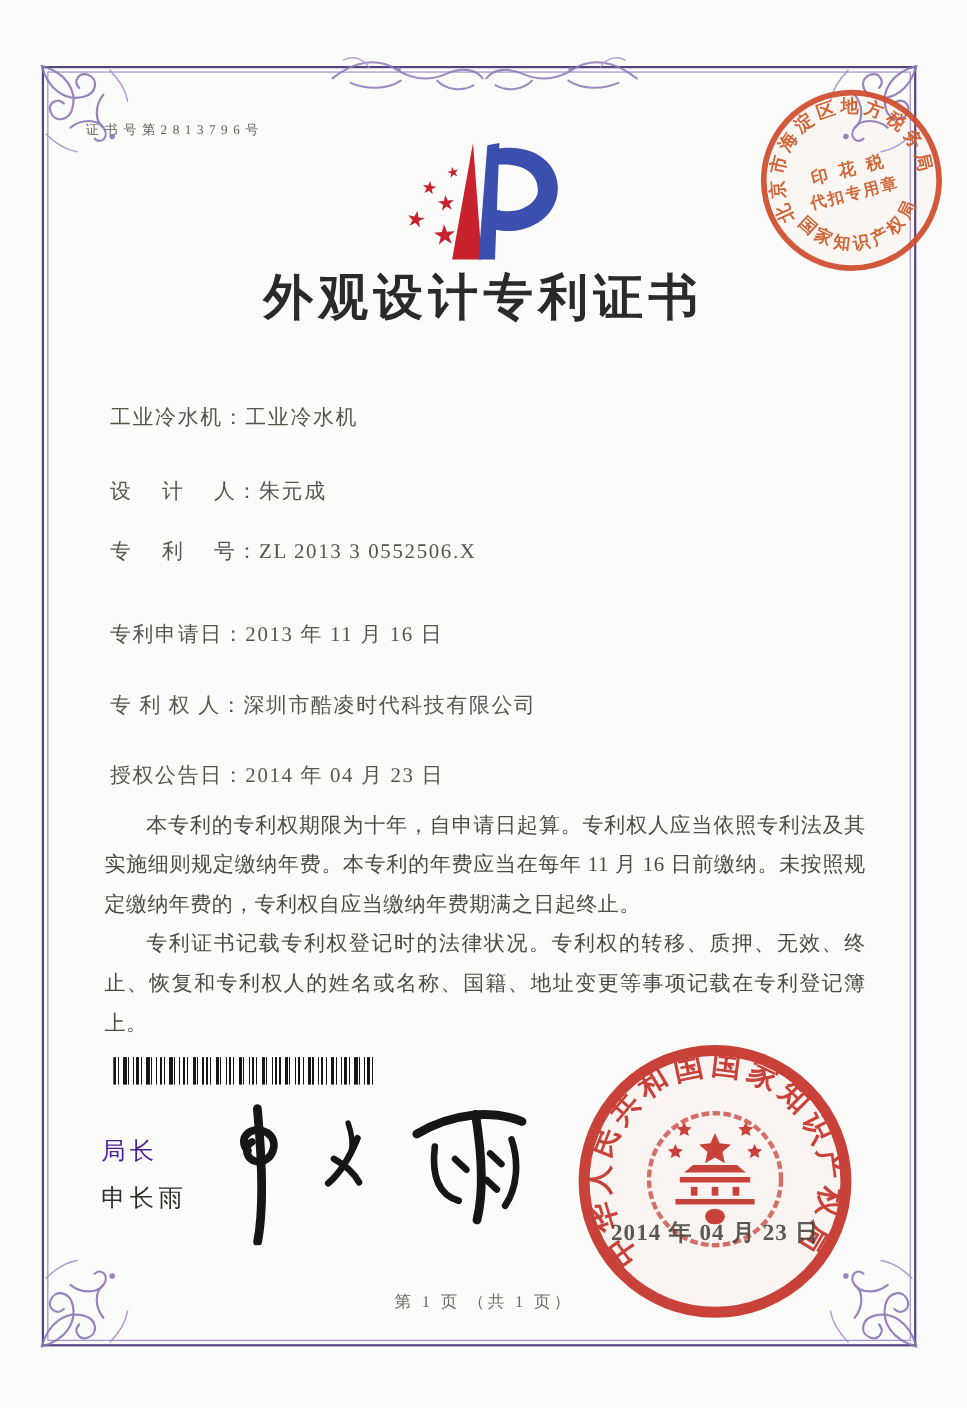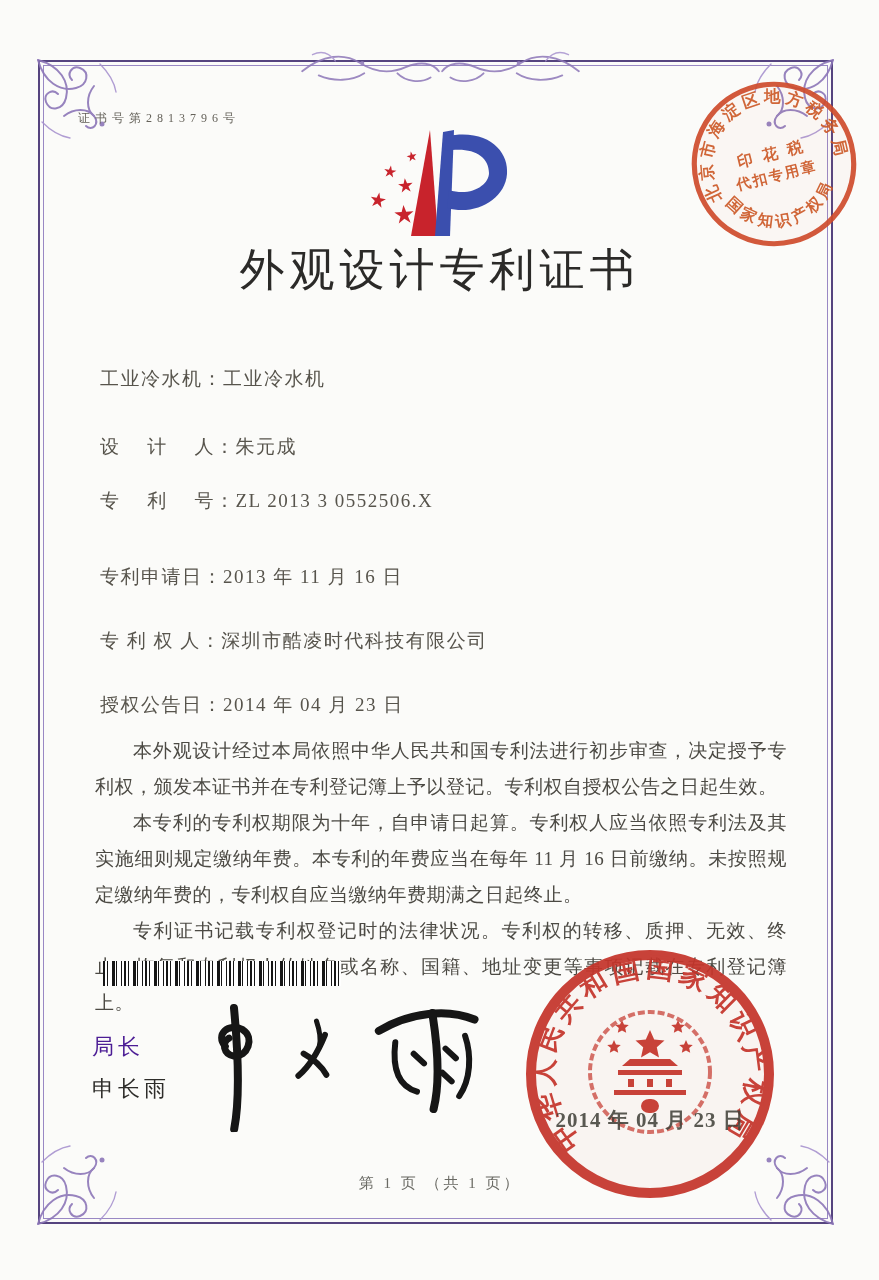--- a/index.html
+++ b/index.html
@@ -18,21 +18,21 @@
     border:1px solid #9988c4; }
   .fl { width:100px; height:100px; opacity:.9; }
   .fl svg, .scroll svg { width:100%; height:100%; display:block; }
   .scroll { width:145px; height:48px; opacity:.85; }
 
   
   .cert-no { left:78px; top:110px; font-size:12px; letter-spacing:5px; color:#65625a; }
   .logo-box { left:355px; top:126px; width:170px; height:118px; }
   .logo-star { position:absolute; color:#c8232c; line-height:1; }
   .title { left:0; right:0; top:240px; text-align:center;
-    font-size:45px; letter-spacing:5px; font-weight:400; color:#2b2a28; }
+    font-size:45px; letter-spacing:5px; font-weight:700; color:#2b2a28; }
 
   
   .field { left:100px; font-size:19px; letter-spacing:1.5px; color:#57544c; white-space:nowrap; }
   .f0{top:366px}.f1{top:434px}.f2{top:488px}.f3{top:564px}.f4{top:628px}.f5{top:692px}
 
   
   .body-text { left:95px; width:692px; top:733px; font-size:19px;
     line-height:36px; color:#4c4a44; text-align:justify; letter-spacing:.5px; }
   .body-text p { margin:0; text-indent:2em; }
 
@@ -142,21 +142,20 @@
 <div class="abs title">外观设计专利证书</div>
 
 <div class="abs field f0"><span>工业冷水机：</span><span>工业冷水机</span></div>
 <div class="abs field f1"><span>设　 计　 人：</span><span>朱元成</span></div>
 <div class="abs field f2"><span>专　 利　 号：</span><span>ZL 2013 3 0552506.X</span></div>
 <div class="abs field f3"><span>专利申请日：</span><span>2013 年 11 月 16 日</span></div>
 <div class="abs field f4"><span>专 利 权 人：</span><span>深圳市酷凌时代科技有限公司</span></div>
 <div class="abs field f5"><span>授权公告日：</span><span>2014 年 04 月 23 日</span></div>
 
 <div class="abs body-text">
-  <p>本外观设计经过本局依照中华人民共和国专利法进行初步审查，决定授予专利权，颁发本证书并在专利登记簿上予以登记。专利权自授权公告之日起生效。</p>
   <p>本专利的专利权期限为十年，自申请日起算。专利权人应当依照专利法及其实施细则规定缴纳年费。本专利的年费应当在每年 11 月 16 日前缴纳。未按照规定缴纳年费的，专利权自应当缴纳年费期满之日起终止。</p>
   <p>专利证书记载专利权登记时的法律状况。专利权的转移、质押、无效、终止、恢复和专利权人的姓名或名称、国籍、地址变更等事项记载在专利登记簿上。</p>
 </div>
 
 <div class="abs barcode"></div>
 
 <div class="abs sig-title">局长</div>
 <div class="abs sig-name">申长雨</div>
 <div class="abs sig-hand">
   <svg viewBox="0 0 300 130" width="300" height="130">

